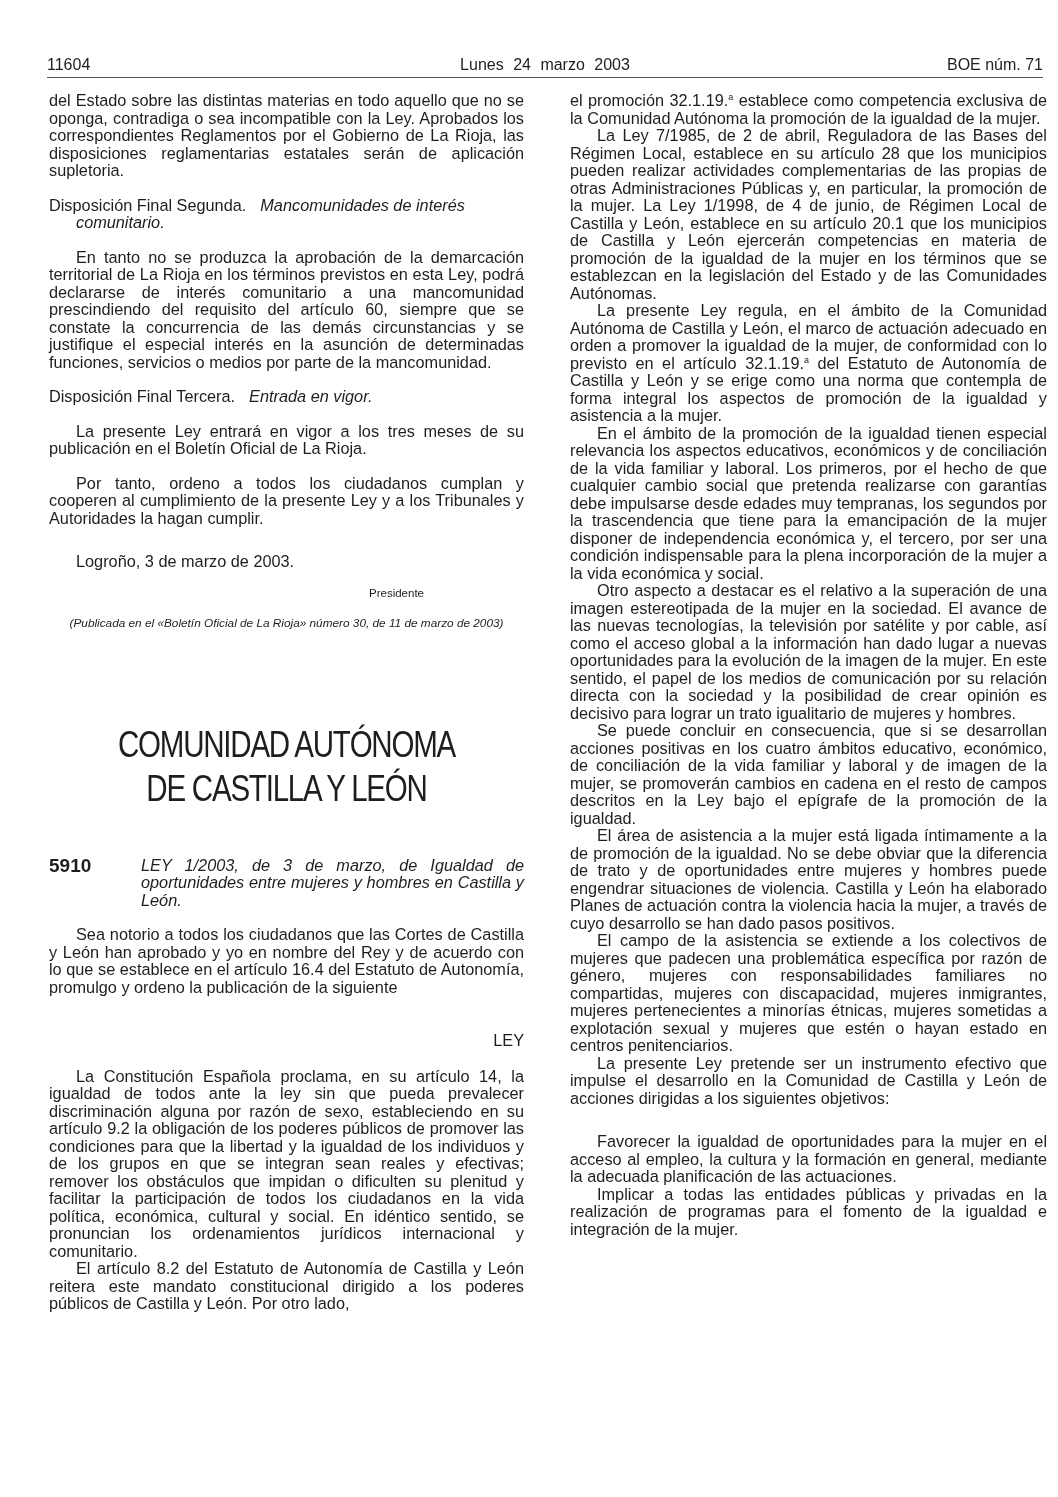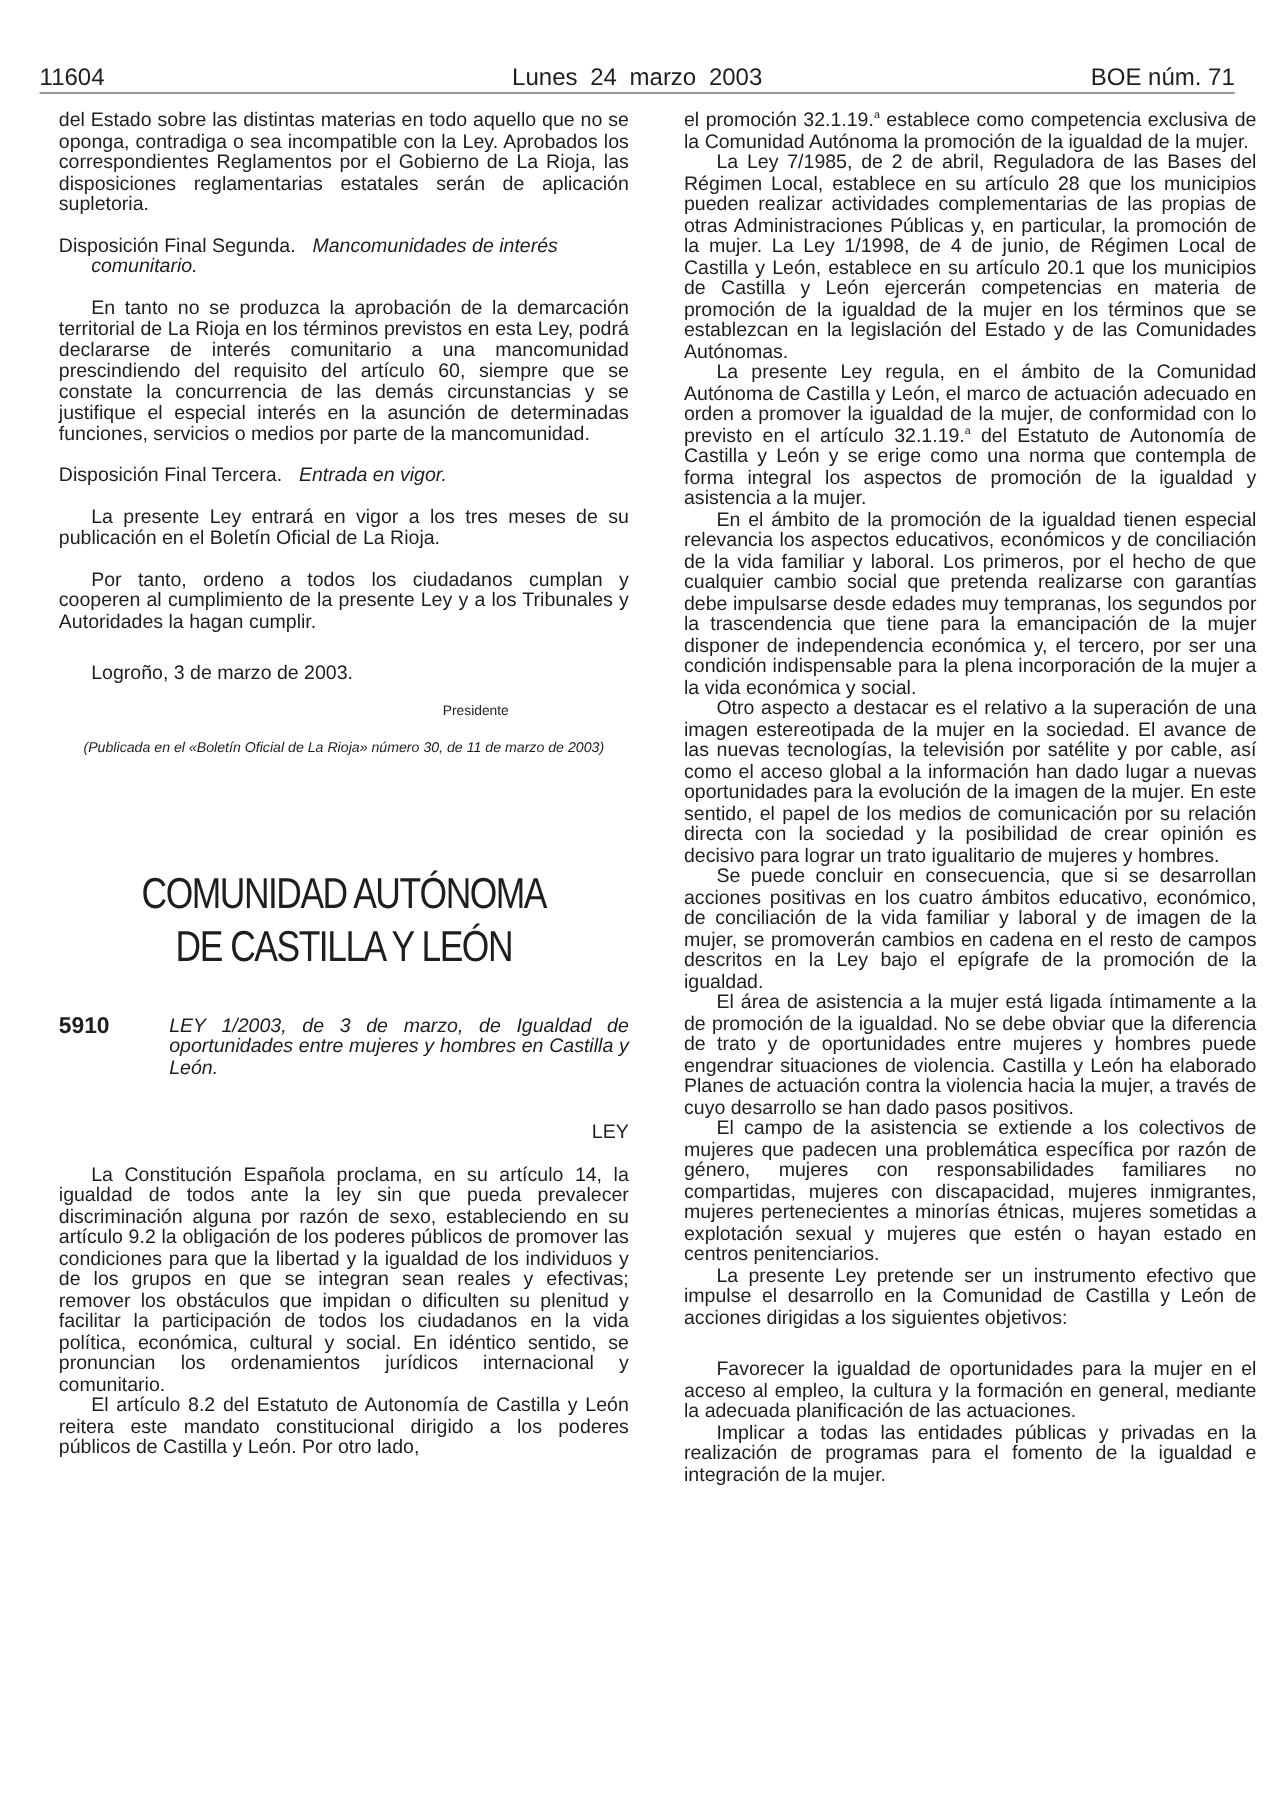--- a/index.html
+++ b/index.html
@@ -2,23 +2,23 @@
 <html><head>
 <meta charset="utf-8">
 <style>
   html, body { margin: 0; padding: 0; background: #ffffff; }
   body {
     width: 1058px; height: 1497px; position: relative; overflow: hidden;
     font-family: "Liberation Sans", "DejaVu Sans", sans-serif;
     color: #1e1e1e;
   }
   .header {
-    position: absolute; left: 33px; top: 55px; width: 996px; height: 22px;
+    position: absolute; left: 47px; top: 55px; width: 996px; height: 22px;
     border-bottom: 1.5px solid #555;
-    font-size: 20px; line-height: 20px;
+    font-size: 16px; line-height: 20px;
   }
   .header .pg { position: absolute; left: 0; top: 0; }
   .header .date { position: absolute; left: 0; right: 0; text-align: center; word-spacing: 5px; }
   .header .boe { position: absolute; right: 0; top: 0; }
 
   .col { position: absolute; top: 92px; font-size: 16.3px; line-height: 17.5px; text-align: justify; }
   .col-left { left: 49px; width: 475px; }
   .col-right { left: 570px; width: 477px; }
 
   p { margin: 0; }
@@ -31,21 +31,21 @@
   .sig { text-align: right; padding-right: 64px; font-size: 11.5px; line-height: 16px; margin-top: 14px; }
   .sig .role { padding-right: 36px; }
   .pub { font-style: italic; font-size: 11.8px; line-height: 16px; text-align: justify; text-align-last: center; margin-top: 14px; }
 
   .community {
     margin-top: 92px; text-align: center;
     font-family: "Liberation Sans Narrow", "Liberation Sans", sans-serif;
     font-size: 36px; line-height: 44px; letter-spacing: -1.5px;
     transform: scaleX(0.82); transform-origin: center;
   }
-  .lawhead { display: flex; margin-top: 36px; }
+  .lawhead { display: flex; margin-top: 46px; }
   .lawnum { font-weight: bold; font-size: 19px; width: 92px; flex: none; line-height: 18px; }
   .lawtitle { font-style: italic; flex: 1; line-height: 17.5px; }
   .center { text-align: right; }
   .ley { margin-top: 36px; margin-bottom: 18px; }
   sup { font-size: 9px; line-height: 0; }
 </style>
 </head>
 <body>
 
 <div class="header">
@@ -73,20 +73,21 @@
   <div class="community">
     <div>COMUNIDAD AUTÓNOMA</div>
     <div>DE CASTILLA Y LEÓN</div>
   </div>
 
   <div class="lawhead">
     <div class="lawnum">5910</div>
     <div class="lawtitle">LEY 1/2003, de 3 de marzo, de Igualdad de oportunidades entre mujeres y hombres en Castilla y León.</div>
   </div>
 
+  <p class="ind gap">Sea notorio a todos los ciudadanos que las Cortes de Castilla y León han aprobado y yo en nombre del Rey y de acuerdo con lo que se establece en el artículo 16.4 del Estatuto de Autonomía, promulgo y ordeno la publicación de la siguiente</p>
   <p class="center ley">LEY</p>
   <p class="ind">La Constitución Española proclama, en su artículo 14, la igualdad de todos ante la ley sin que pueda prevalecer discriminación alguna por razón de sexo, estableciendo en su artículo 9.2 la obligación de los poderes públicos de promover las condiciones para que la libertad y la igualdad de los individuos y de los grupos en que se integran sean reales y efectivas; remover los obstáculos que impidan o dificulten su plenitud y facilitar la participación de todos los ciudadanos en la vida política, económica, cultural y social. En idéntico sentido, se pronuncian los ordenamientos jurídicos internacional y comunitario.</p>
   <p class="ind">El artículo 8.2 del Estatuto de Autonomía de Castilla y León reitera este mandato constitucional dirigido a los poderes públicos de Castilla y León. Por otro lado,</p>
 </div>
 
 <div class="col col-right">
   <p><span>el promoción 32.1.19.</span><sup>a</sup><span> establece como competencia exclusiva de la Comunidad Autónoma la promoción de la igualdad de la mujer.</span></p>
   <p class="ind">La Ley 7/1985, de 2 de abril, Reguladora de las Bases del Régimen Local, establece en su artículo 28 que los municipios pueden realizar actividades complementarias de las propias de otras Administraciones Públicas y, en particular, la promoción de la mujer. La Ley 1/1998, de 4 de junio, de Régimen Local de Castilla y León, establece en su artículo 20.1 que los municipios de Castilla y León ejercerán competencias en materia de promoción de la igualdad de la mujer en los términos que se establezcan en la legislación del Estado y de las Comunidades Autónomas.</p>
   <p class="ind"><span>La presente Ley regula, en el ámbito de la Comunidad Autónoma de Castilla y León, el marco de actuación adecuado en orden a promover la igualdad de la mujer, de conformidad con lo previsto en el artículo 32.1.19.</span><sup>a</sup><span> del Estatuto de Autonomía de Castilla y León y se erige como una norma que contempla de forma integral los aspectos de promoción de la igualdad y asistencia a la mujer.</span></p>
   <p class="ind">En el ámbito de la promoción de la igualdad tienen especial relevancia los aspectos educativos, económicos y de conciliación de la vida familiar y laboral. Los primeros, por el hecho de que cualquier cambio social que pretenda realizarse con garantías debe impulsarse desde edades muy tempranas, los segundos por la trascendencia que tiene para la emancipación de la mujer disponer de independencia económica y, el tercero, por ser una condición indispensable para la plena incorporación de la mujer a la vida económica y social.</p>

